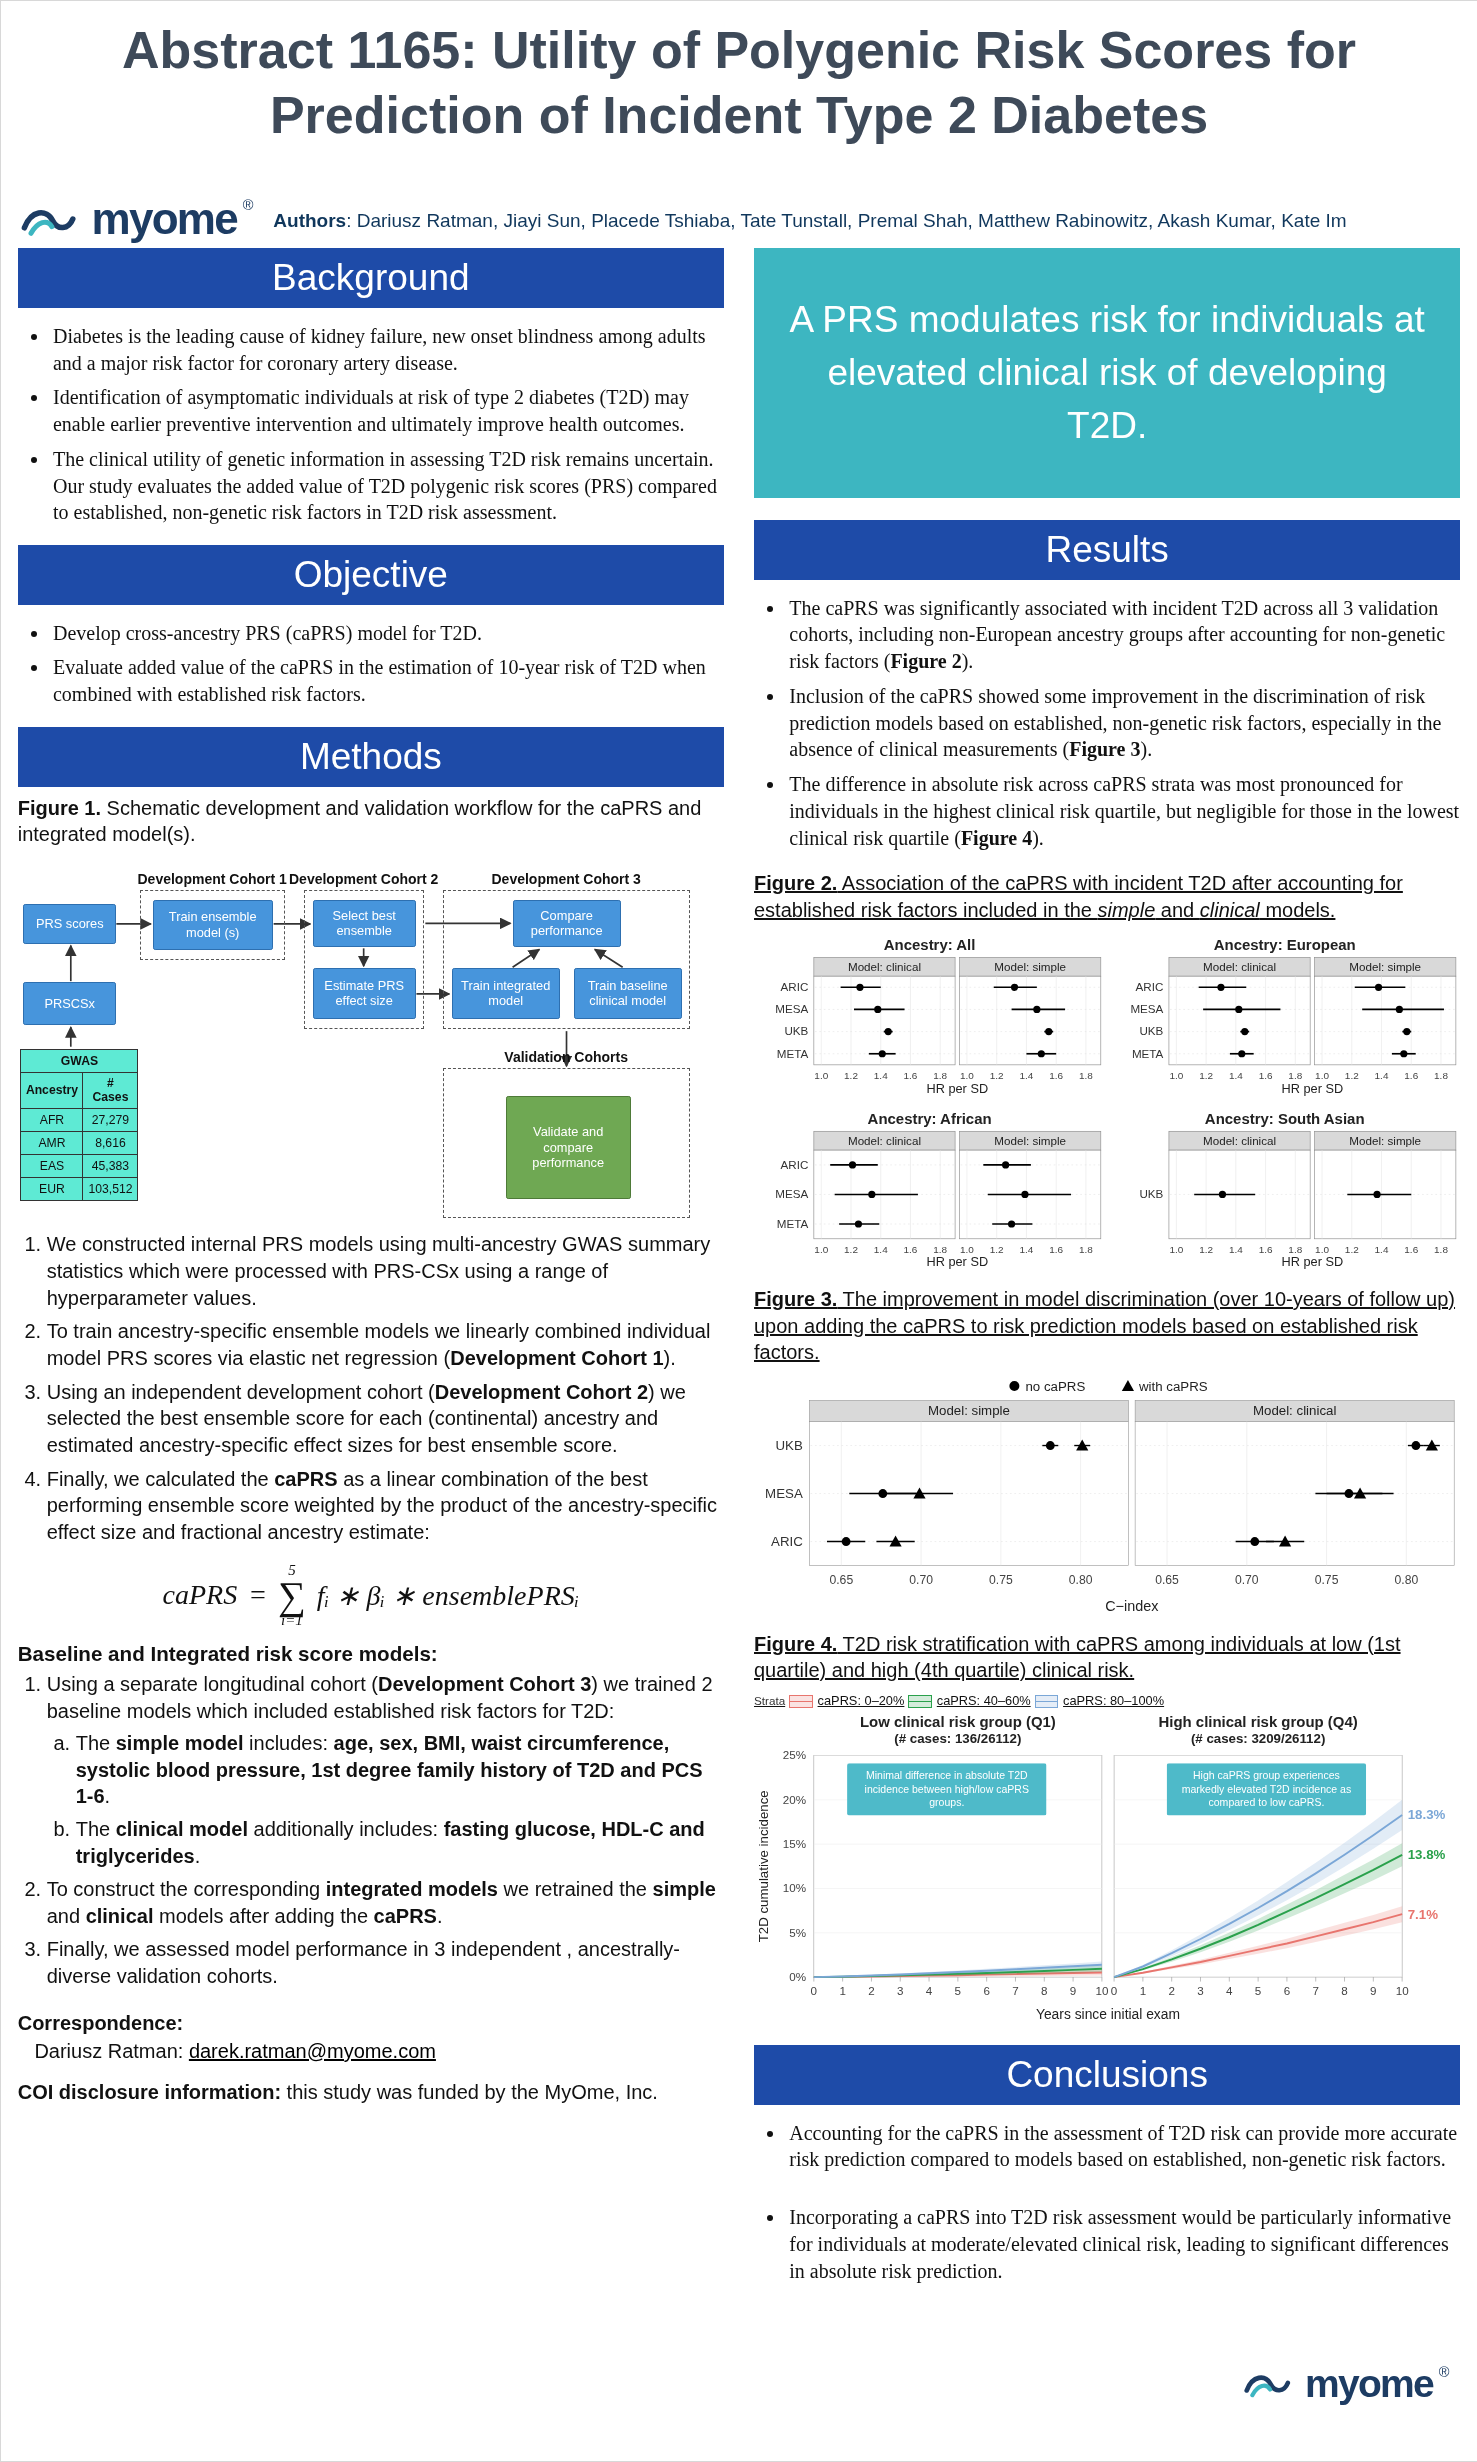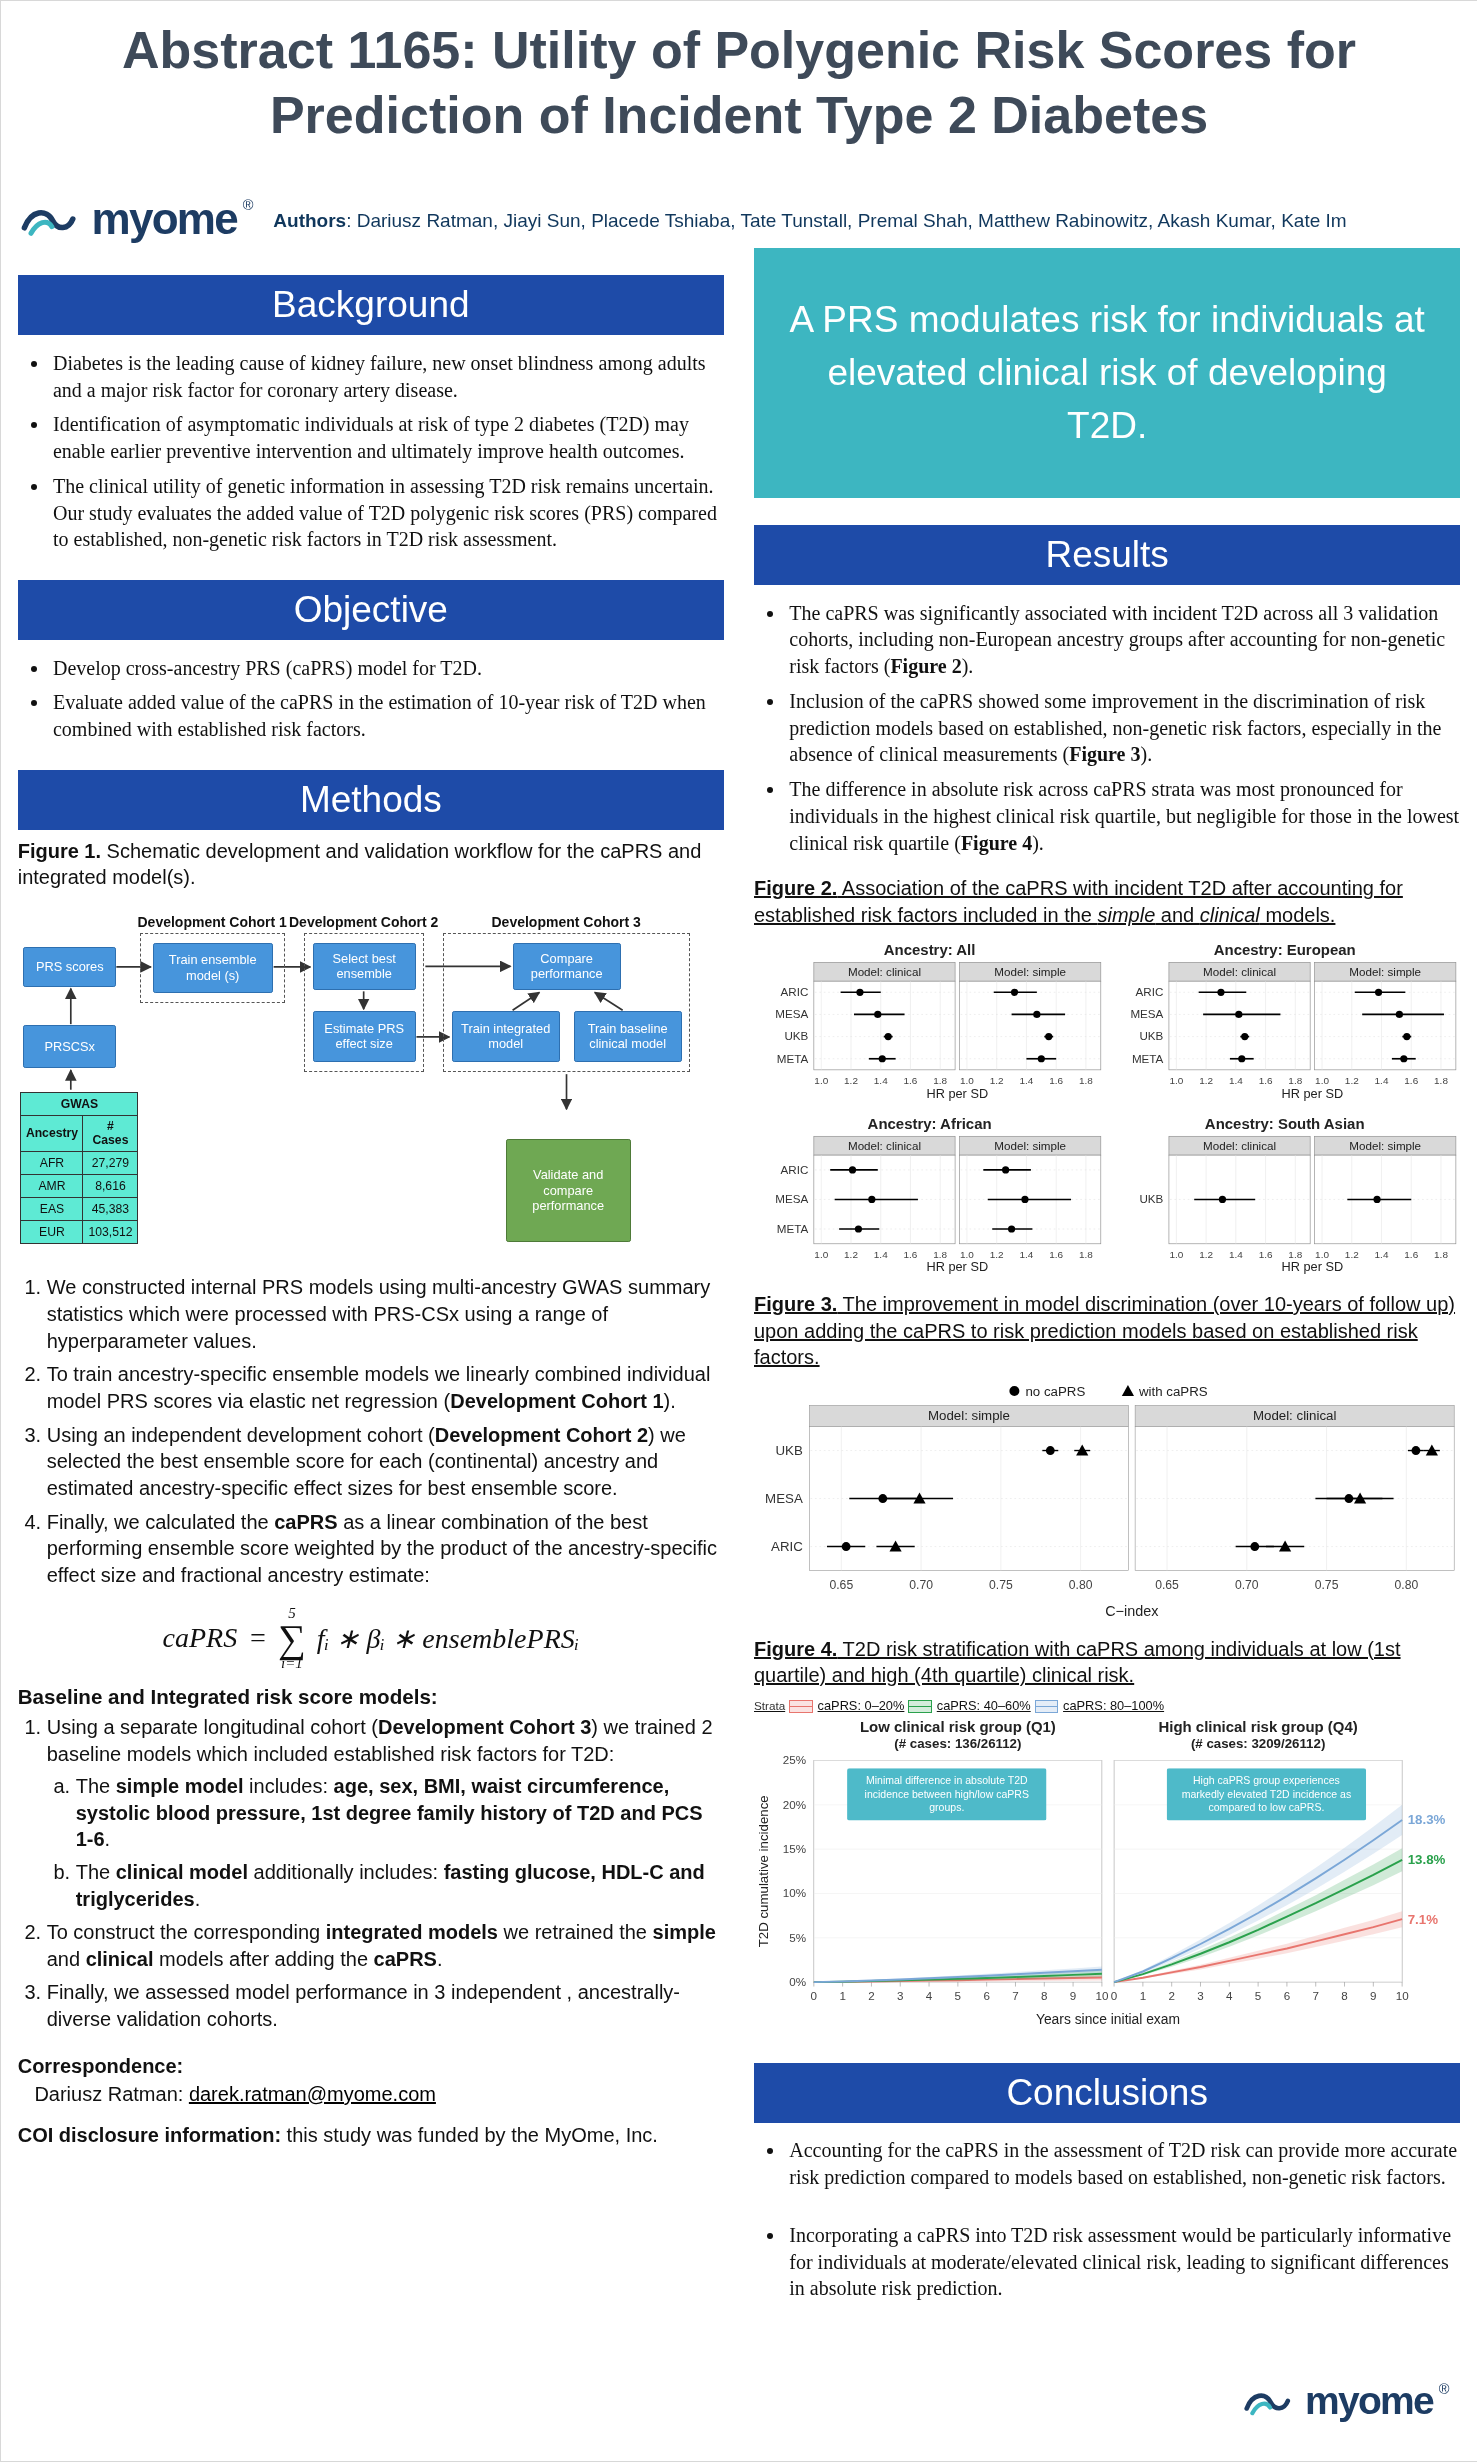--- a/index.html
+++ b/index.html
@@ -13,21 +13,21 @@
   .header-row { display:flex; align-items:flex-end; gap:20px; padding:0 2.2px; }
   .logo { display:flex; align-items:center; gap:5.6px;margin-top:48px; }
   .logo-icon { width:66px; height:44px; }
   .logo-text { font-size:44px; font-weight:bold; color:#1d3c63; letter-spacing:-1.7px; line-height:1; }
   .logo-reg { font-size:14.5px; color:#1d3c63; align-self:flex-start; }
   .authors { font-size:19px; color:#10375c; margin:0 0 9px; font-weight:500; }
 
   
   .columns { display:flex; gap:30px; margin-top:7.8px; }
   .col { flex:1; min-width:0; }
-  .section { margin-bottom:19px;margin-top:27px; }
+  .section { margin-bottom:19px; }
   .section-bar { background:#1e4ba8; color:#fff; text-align:center; font-size:37px;
                  padding:9px 0; font-weight:400; }
 
   ul.bullets { font-size:20px; line-height:1.34; margin:14.5px 0 5.6px; padding-left:32px; }
   ul.bullets li { margin-bottom:7.8px; padding-left:3.3px;font-family:Liberation Serif, serif; }
   ul.conclusion-bullets li { margin-bottom:31px; }
 
   .fig-caption { font-size:20px; line-height:1.33; margin:7.8px 0 9px; }
   .subhead { font-size:20.6px; font-weight:bold; margin:14.5px 0 4.4px; }
   ol.steps { font-size:20px; line-height:1.34; margin:4.4px 0 5.6px; padding-left:29px; }
@@ -151,20 +151,23 @@
           </svg>
 
           <div class="fc-dash" style="left:122px;top:33px;width:145px;height:70px">
             <div class="fc-dash-label">Development Cohort 1</div>
           </div>
           <div class="fc-dash" style="left:286px;top:33px;width:120px;height:139px">
             <div class="fc-dash-label">Development Cohort 2</div>
           </div>
           <div class="fc-dash" style="left:425px;top:33px;width:247px;height:139px">
             <div class="fc-dash-label">Development Cohort 3</div>
+          </div>
+          <div class="fc-dash" style="left:425px;top:211px;width:247px;height:150px">
+            <div class="fc-dash-label">Validation Cohorts</div>
           </div>
 
           <div class="fc-box blue" style="left:5.6px;top:47px;width:93px;height:40px">PRS scores</div>
           <div class="fc-box blue" style="left:5.6px;top:125px;width:93px;height:43px">PRSCSx</div>
           <div class="fc-box blue" style="left:135px;top:43px;width:120px;height:50px">Train ensemble model (s)</div>
           <div class="fc-box blue" style="left:295px;top:43px;width:103px;height:47px">Select best ensemble</div>
           <div class="fc-box blue" style="left:295px;top:111px;width:103px;height:51px">Estimate PRS effect size</div>
           <div class="fc-box blue" style="left:495px;top:43px;width:108px;height:47px">Compare performance</div>
           <div class="fc-box blue" style="left:434px;top:111px;width:108px;height:51px">Train integrated model</div>
           <div class="fc-box blue" style="left:556px;top:111px;width:108px;height:51px">Train baseline clinical model</div>

